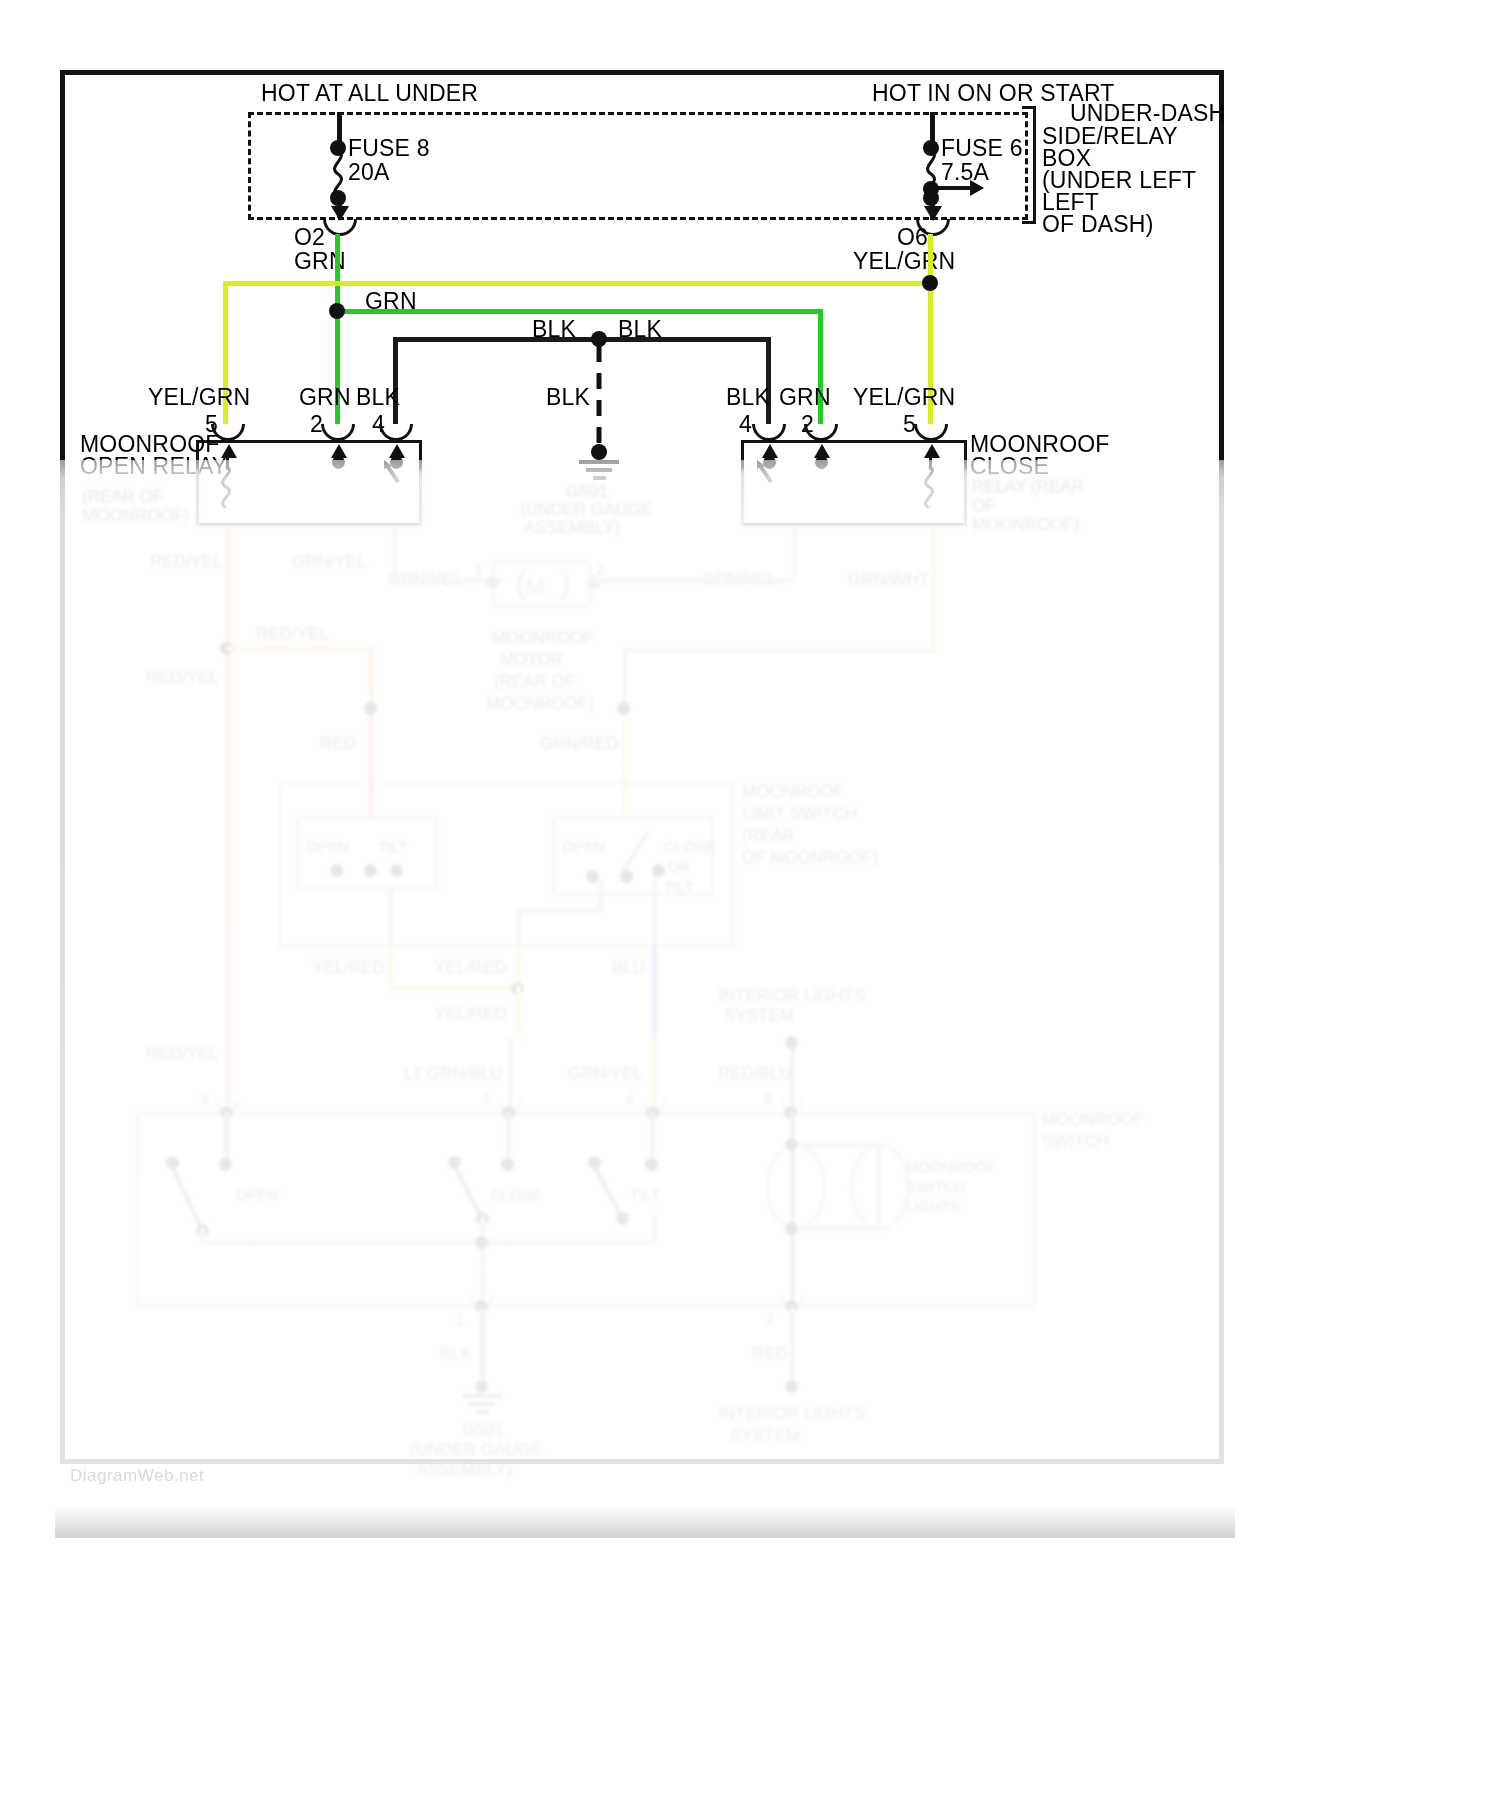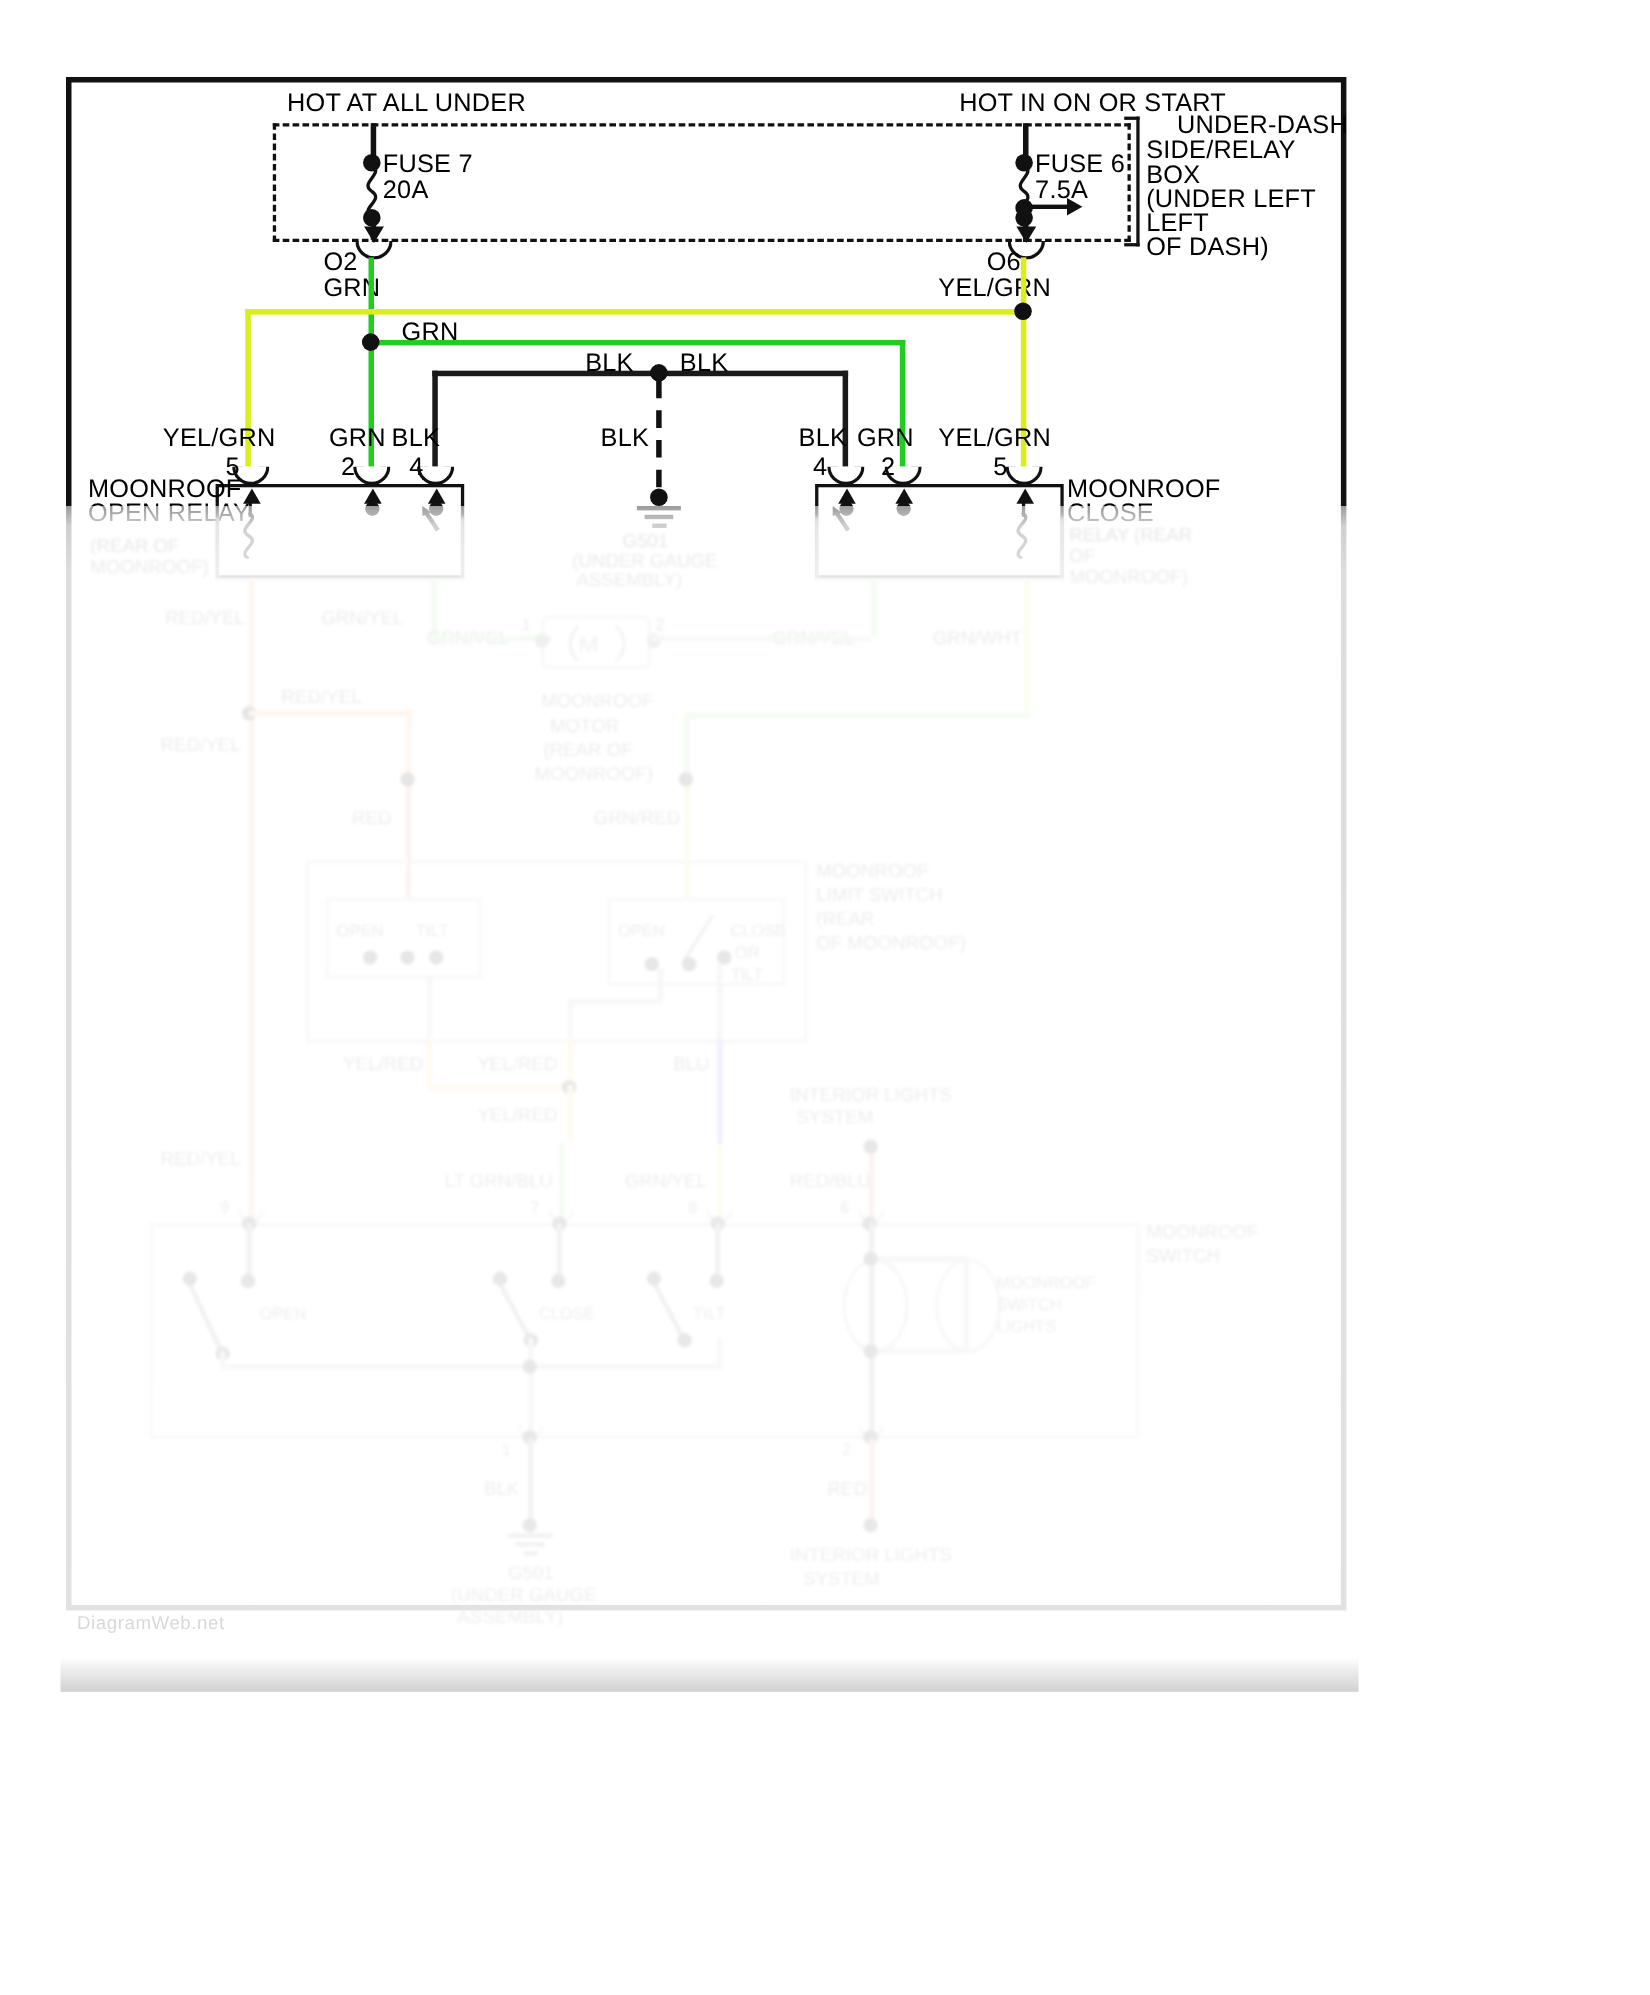--- a/index.html
+++ b/index.html
@@ -116,21 +116,21 @@
     <div class="txt lg" style="left:1042px;top:211px;">OF DASH)</div>
 
     <div class="wire v thin" style="left:337px;top:112px;height:36px;"></div>
     <div class="dot" style="left:330px;top:140px;"></div>
     <svg class="fuse-sq" style="left:330px;top:150px;" viewBox="0 0 22 46">
       <path d="M8 0 C20 8, -4 16, 8 24 C20 32, -4 40, 8 46" fill="none" stroke="#111" stroke-width="3"></path>
     </svg>
     <div class="dot" style="left:330px;top:190px;"></div>
     <div class="wire v thin" style="left:337px;top:198px;height:20px;"></div>
     <div class="arrowdn" style="left:331px;top:206px;"></div>
-    <div class="txt lg" style="left:348px;top:135px;">FUSE 7</div>
+    <div class="txt lg" style="left:348px;top:135px;">FUSE 8</div>
     <div class="txt lg" style="left:348px;top:159px;">20A</div>
     <div class="cup" style="left:323px;top:219px;"></div>
     <div class="txt lg" style="left:294px;top:224px;">O2</div>
     <div class="txt lg" style="left:294px;top:248px;">GRN</div>
 
     <div class="wire v thin" style="left:930px;top:112px;height:36px;"></div>
     <div class="dot" style="left:923px;top:140px;"></div>
     <svg class="fuse-sq" style="left:923px;top:150px;" viewBox="0 0 22 46">
       <path d="M8 0 C20 8, -4 16, 8 24 C20 32, -4 40, 8 46" fill="none" stroke="#111" stroke-width="3"></path>
     </svg>

